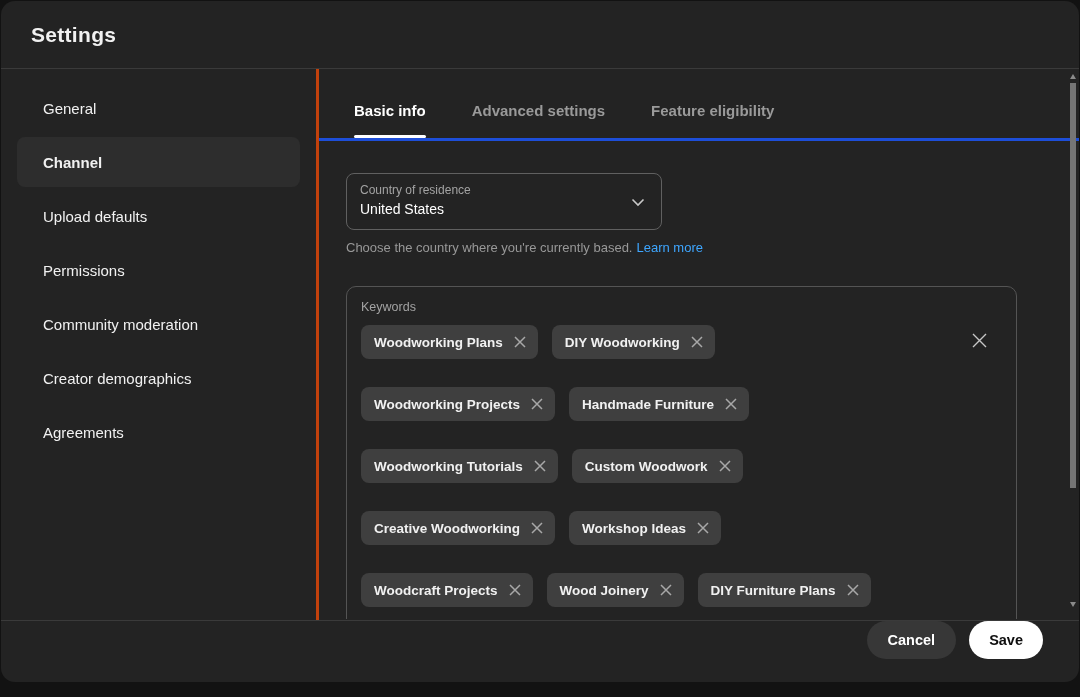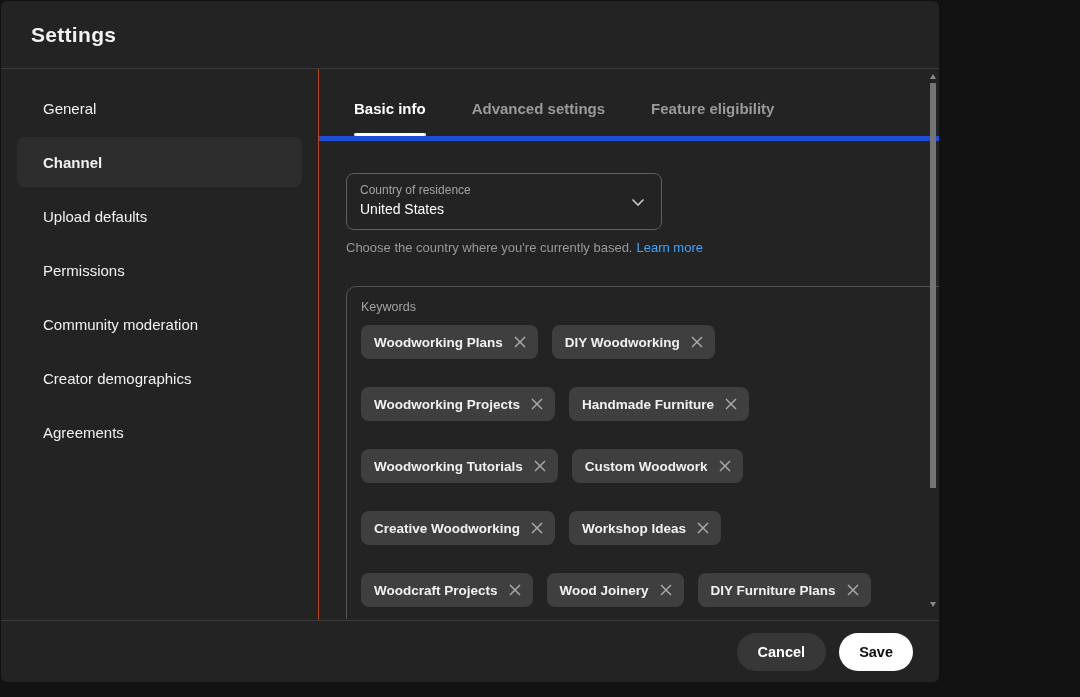--- a/index.html
+++ b/index.html
@@ -1,35 +1,35 @@
 <!DOCTYPE html>
 <html><head>
 <meta charset="utf-8">
 <style>
   * { margin:0; padding:0; box-sizing:border-box; }
   html,body { width:1080px; height:697px; background:#121212; overflow:hidden;
               font-family:"Liberation Sans", sans-serif; }
-  .dialog { position:absolute; left:1px; top:1px; width:938px; height:681px;
-            background:#232323; border-radius:6px; overflow:hidden; }
+  .dialog { position:absolute; left:1px; top:1px; width:1078px; height:681px;
+            background:#232323; border-radius:14px; overflow:hidden; }
 
   
   .header { height:68px; border-bottom:1px solid #3a3a3a; display:flex;
             align-items:center; padding-left:30px; }
   .title { font-size:21px; font-weight:bold; color:#f1f1f1; letter-spacing:.3px; }
 
   
   .main { display:flex; height:551px; }
-  .sidebar { width:318px; border-right:1px solid #c2410c; padding-top:12px; flex:none; }
+  .sidebar { width:318px; border-right:3px solid #c2410c; padding-top:12px; flex:none; }
   .side-item { height:54px; display:flex; align-items:center; padding-left:42px;
                color:#f1f1f1; font-size:15px; cursor:pointer; }
   .side-item.selected { background:#2d2d2d; border-radius:8px; margin:2px 16px;
                         padding-left:26px; height:50px; font-weight:bold; }
 
   .content { flex:1; position:relative; min-width:0; }
-  .tabs-row { height:72px; border-bottom:5px solid #1d4ed8; display:flex;
+  .tabs-row { height:72px; border-bottom:3px solid #1d4ed8; display:flex;
               align-items:flex-end; padding-left:35px; gap:46px; }
   .tab { position:relative; font-size:15px; font-weight:bold; color:#9a9a9a;
          padding-bottom:19px; cursor:pointer; }
   .tab.active { color:#ffffff; }
   .tab.active::after { content:""; position:absolute; left:0; right:0; bottom:0;
                        height:3px; background:#fff; border-radius:2px; }
 
   .scroll-area { position:relative; height:478px; overflow:hidden;
                  padding:32px 0 0 27px; }
 
@@ -48,22 +48,22 @@
   .kw-label { font-size:12.5px; color:#a3a3a3; }
   .chips { margin-top:11px; display:flex; flex-direction:column; gap:28px; }
   .chip-row { display:flex; gap:14px; }
   .chip { background:#3f3f3f; border-radius:8px; height:34px; display:inline-flex;
           align-items:center; padding:0 11px 0 13px; color:#f1f1f1; font-size:13.5px;
           font-weight:bold; white-space:nowrap; cursor:default; }
   .chip .chip-x { margin-left:10px; display:flex; align-items:center; cursor:pointer; }
   .kw-clear { position:absolute; right:27px; top:44px; cursor:pointer; display:flex; }
 
   
-  .footer { height:62px; border-top:1px solid #3a3a3a; display:flex; align-items:center;
-            justify-content:flex-end; padding-right:26px; gap:13px; }
+  .footer { height:62px; border-top:1px solid #3a3a3a; display:flex; align-items:flex-start;
+            justify-content:flex-end; padding-right:36px; gap:13px; }
   .btn { height:38px; border:none; border-radius:19px; font-family:inherit;
          font-size:14.5px; font-weight:bold; cursor:pointer; }
   .btn-cancel { background:#373737; color:#ffffff; padding:0 21px; }
   .btn-save { background:#ffffff; color:#0d0d0d; padding:0 20px; }
 
   
   .scrollbar { position:absolute; right:2px; top:70px; height:549px; width:8px; }
   .sb-arrow-up { position:absolute; top:3px; left:1px; width:0; height:0;
                  border-left:3px solid transparent; border-right:3px solid transparent;
                  border-bottom:5px solid #8a8a8a; }

